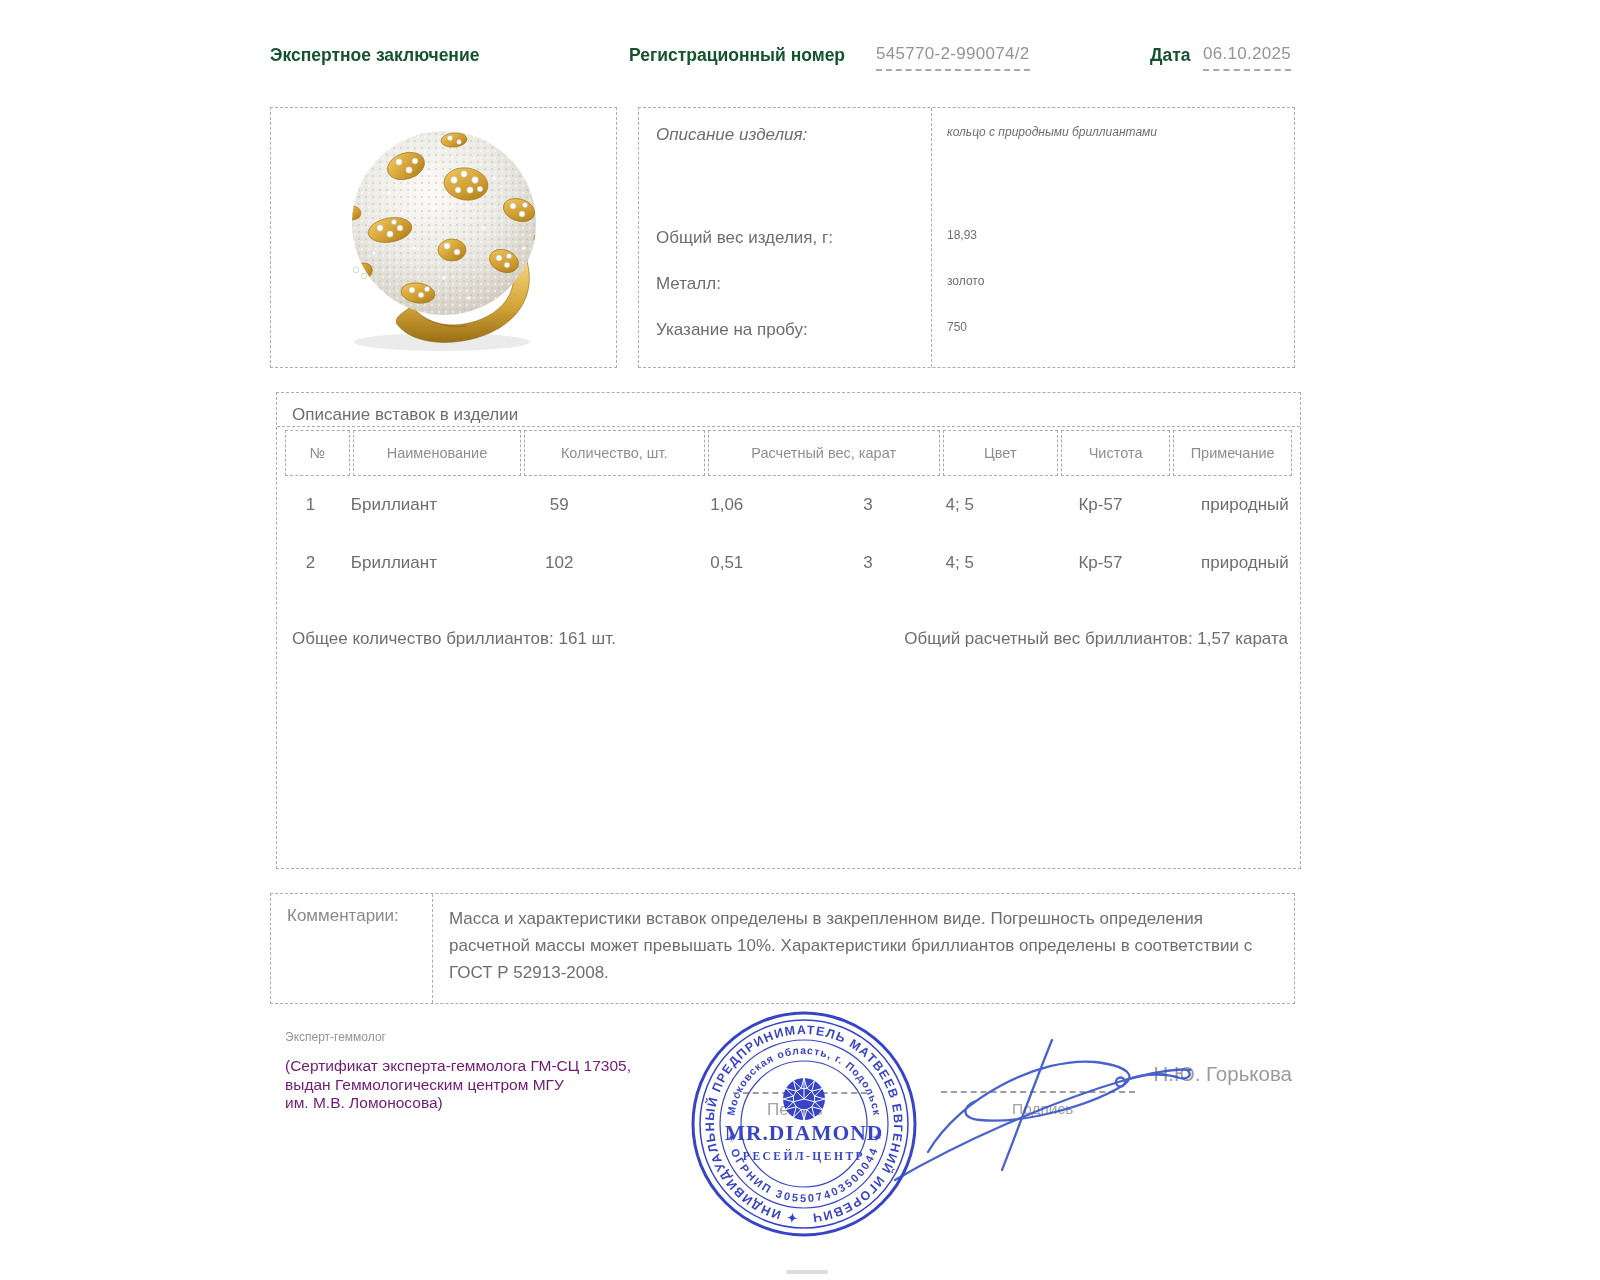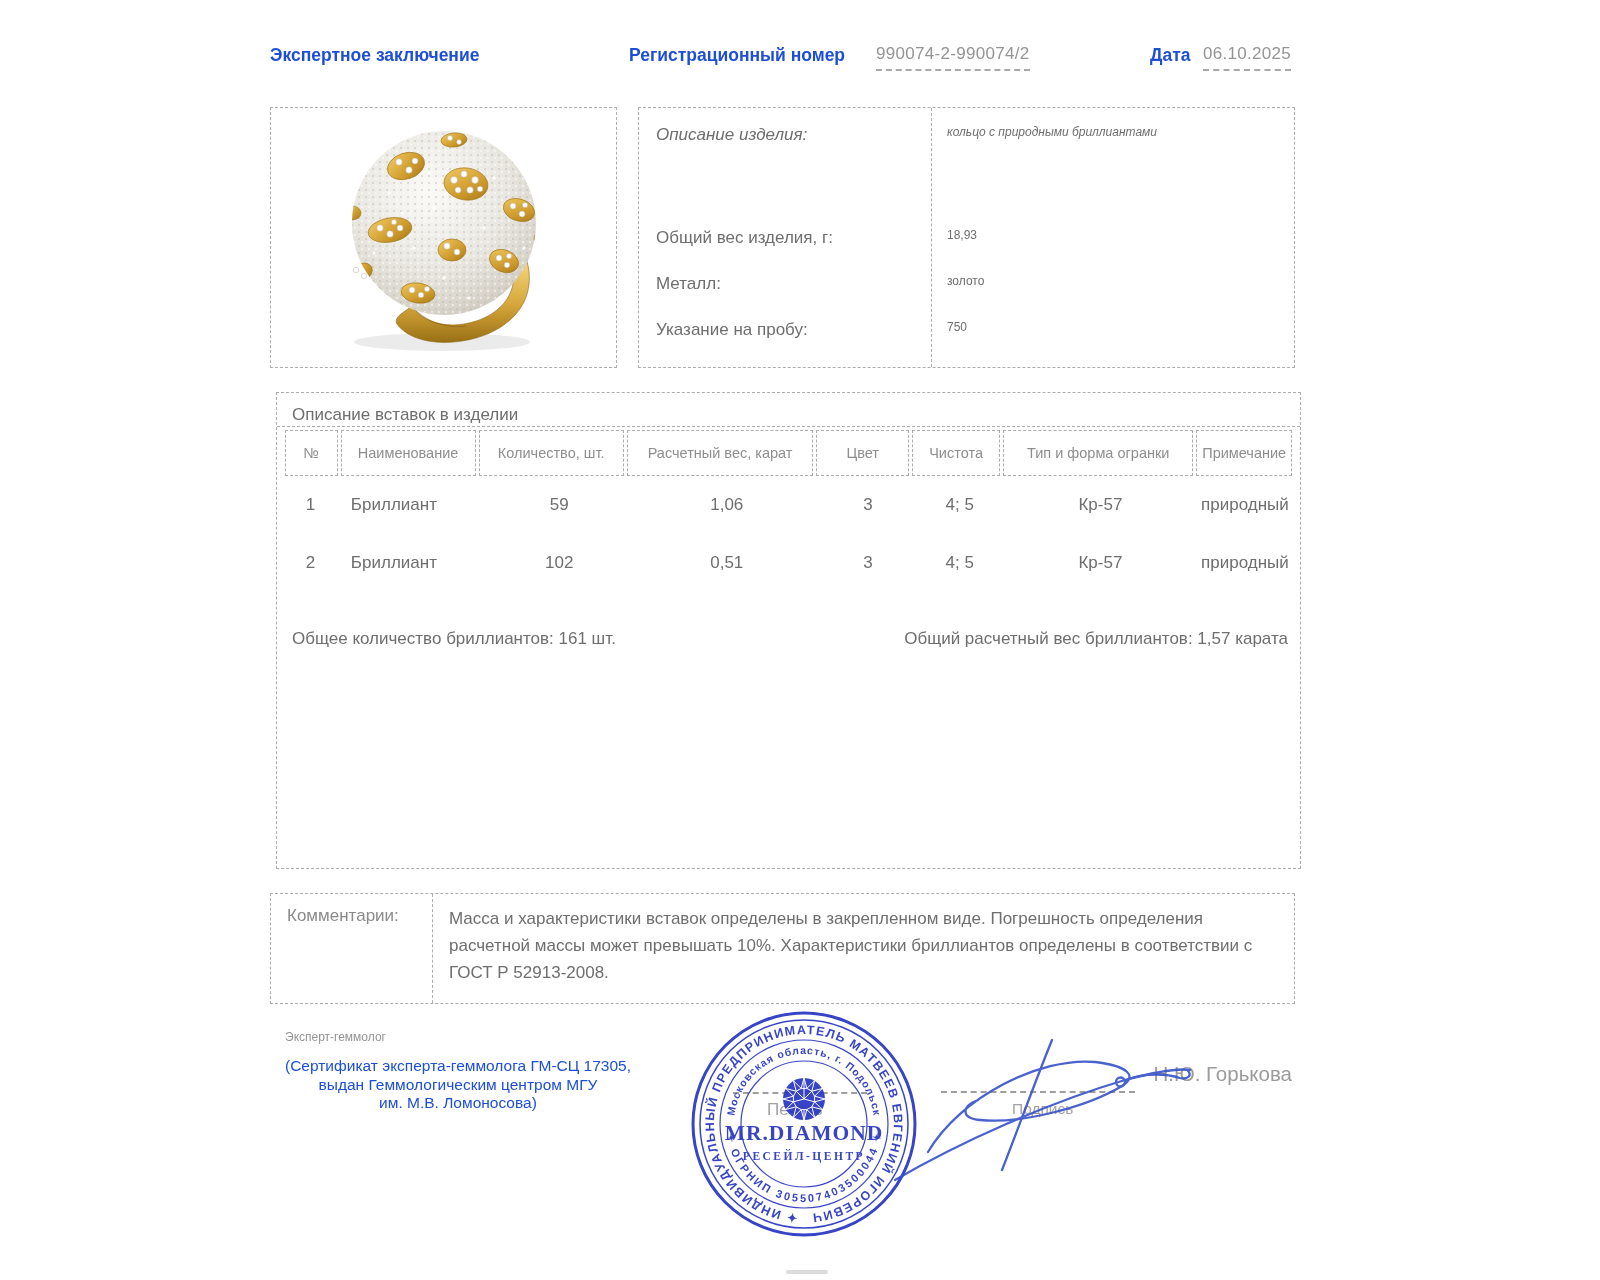--- a/index.html
+++ b/index.html
@@ -1,21 +1,21 @@
 <!DOCTYPE html>
 <html><head>
 <meta charset="utf-8">
 <style>
   html,body{margin:0;padding:0;background:#fff;}
   .page{position:relative;width:1600px;height:1280px;background:#ffffff;
         font-family:"Liberation Sans","DejaVu Sans",sans-serif;overflow:hidden;}
   .abs{position:absolute;}
 
   
-  .h-bold{font-size:17.5px;font-weight:bold;color:#1d4ed8;}
+  .h-bold{font-size:17.5px;font-weight:bold;color:#14532d;}
   .h-val{font-size:17px;color:#949494;letter-spacing:.3px;
          border-bottom:2px dashed #a8a8a8;padding-bottom:5px;}
 
   
   .dbox{border:1px dashed #adadad;box-sizing:border-box;}
 
   
   .photo-box{left:270px;top:107px;width:347px;height:261px;
              display:flex;align-items:center;justify-content:center;}
 
@@ -44,22 +44,22 @@
 
   
   .comments-box{left:270px;top:893px;width:1025px;height:111px;
                 display:grid;grid-template-columns:162px 1fr;}
   .comments-label{border-right:1px dashed #adadad;padding:12px 0 0 16px;
                   font-size:17px;color:#8a8a8a;}
   .comments-text{padding:11px 14px 0 16px;font-size:17px;line-height:27px;color:#6e6e6e;}
 
   
   .expert-role{left:285px;top:1030px;font-size:12px;color:#939393;}
-  .expert-cert{left:285px;top:1057px;font-size:15.5px;line-height:18.5px;color:#1d4ed8;
-               white-space:pre-line;text-align:center;}
+  .expert-cert{left:285px;top:1057px;font-size:15.5px;line-height:18.5px;color:#701a75;
+               white-space:pre-line;}
   .expert-name{left:1100px;top:1062px;width:192px;text-align:right;
                font-size:20.5px;color:#9b9b9b;}
 
   
   .seal-line{left:733px;top:1077px;width:134px;height:15px;
              border-bottom:2px dashed #9e9e9e;z-index:1;}
   .sig-line{left:941px;top:1076px;width:194px;height:15px;
             border-bottom:2px dashed #9e9e9e;z-index:1;}
   .seal-label{left:767px;top:1100px;font-size:17px;color:#a3a3a3;z-index:1;}
   .sig-label{left:1012px;top:1100px;font-size:15.5px;color:#a3a3a3;z-index:1;}
@@ -79,21 +79,21 @@
 
   .footer-bar{left:786px;top:1270px;width:42px;height:4px;background:#dcdcdc;border-radius:2px;}
 </style>
 </head>
 <body>
 
 <div class="page">
 
   <span class="abs h-bold" style="left:270px;top:45px;">Экспертное заключение</span>
   <span class="abs h-bold" style="left:629px;top:45px;">Регистрационный номер</span>
-  <span class="abs h-val" style="left:876px;top:44px;">990074-2-990074/2</span>
+  <span class="abs h-val" style="left:876px;top:44px;">545770-2-990074/2</span>
   <span class="abs h-bold" style="left:1150px;top:45px;">Дата</span>
   <span class="abs h-val" style="left:1203px;top:44px;">06.10.2025</span>
 
   <div class="abs dbox photo-box">
     <svg width="300" height="240" viewBox="0 0 300 240">
       <defs>
         <radialGradient id="domeG" cx="42%" cy="33%" r="75%">
           <stop offset="0%" stop-color="#fbfaf7"></stop>
           <stop offset="55%" stop-color="#e9e7e1"></stop>
           <stop offset="85%" stop-color="#d8d4ca"></stop>
@@ -205,21 +205,20 @@
 
   <div class="abs dbox inserts-box">
     <div class="inserts-title">Описание вставок в изделии</div>
     <div class="tbl-head">
       <div class="th c0">№</div>
       <div class="th c1">Наименование</div>
       <div class="th c2">Количество, шт.</div>
       <div class="th c3">Расчетный вес, карат</div>
       <div class="th c4">Цвет</div>
       <div class="th c5">Чистота</div>
-      <div class="th c6">Тип и форма огранки</div>
       <div class="th c7">Примечание</div>
     </div>
     <div class="tbl-row">
       <div class="cell a-c c0">1</div>
       <div class="cell a-l c1">Бриллиант</div>
       <div class="cell a-c c2">59</div>
       <div class="cell a-c c3">1,06</div>
       <div class="cell a-c c4">3</div>
       <div class="cell a-c c5">4; 5</div>
       <div class="cell a-c c6">Кр-57</div>

